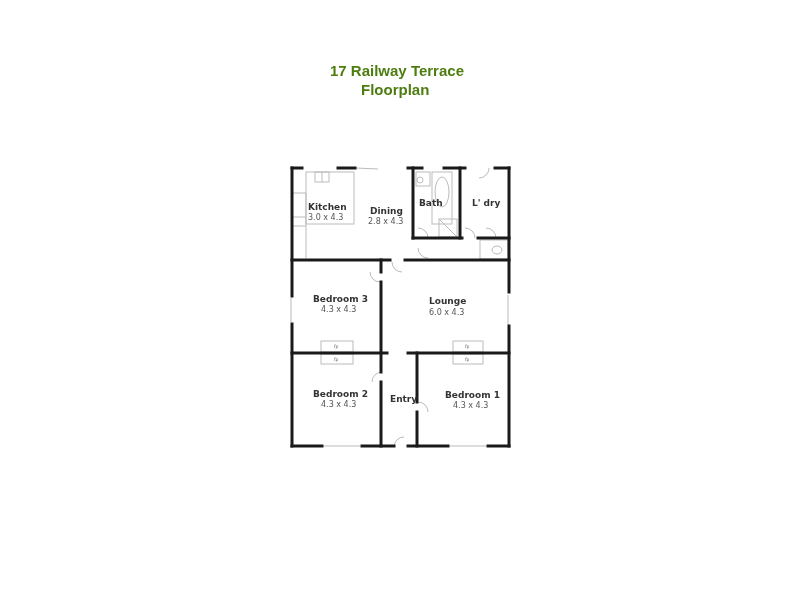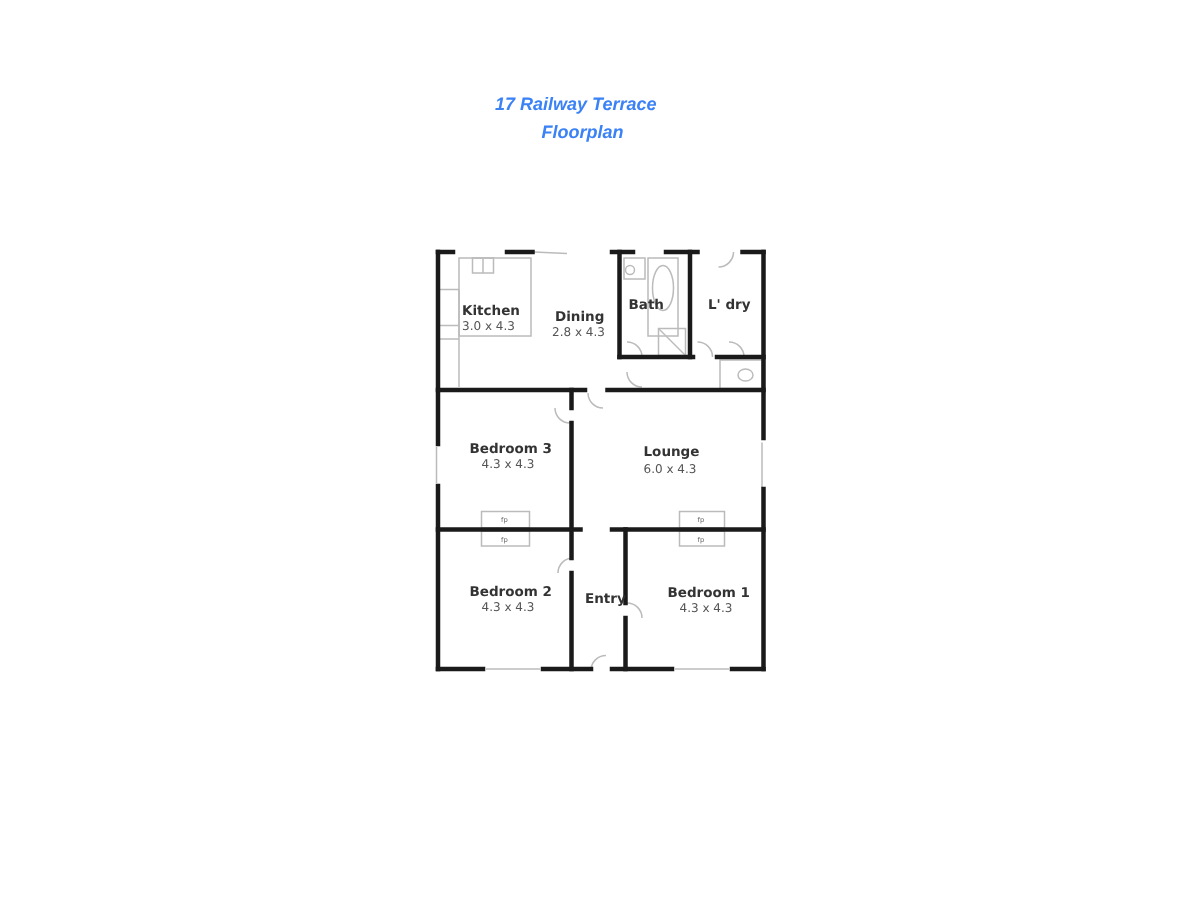--- a/index.html
+++ b/index.html
@@ -1,17 +1,17 @@
 <!DOCTYPE html>
 <html><head>
   <meta charset="utf-8">
   <style>
     html, body { margin:0; padding:0; }
     body { width:800px; height:600px; background:#ffffff; position:relative; overflow:hidden; font-family:"Liberation Sans", sans-serif; }
-    .title { position:absolute; font-weight:bold; font-size:12px; color:#3b82f6; font-family:"Liberation Sans", sans-serif;font-style:italic; }
+    .title { position:absolute; font-weight:bold; font-size:15px; color:#4d7c0f; font-family:"Liberation Sans", sans-serif; }
     #t1 { left:330px; top:62px; }
     #t2 { left:361px; top:81px; }
     svg { position:absolute; left:0; top:0; }
     .rlabel { font-family:"DejaVu Sans", sans-serif; font-weight:bold; font-size:9px; fill:#333; }
     .rdim { font-family:"DejaVu Sans", sans-serif; font-size:8px; fill:#555; }
     .fp { font-family:"DejaVu Sans", sans-serif; font-size:4.5px; fill:#666; }
   </style>
 </head>
 <body>
 

